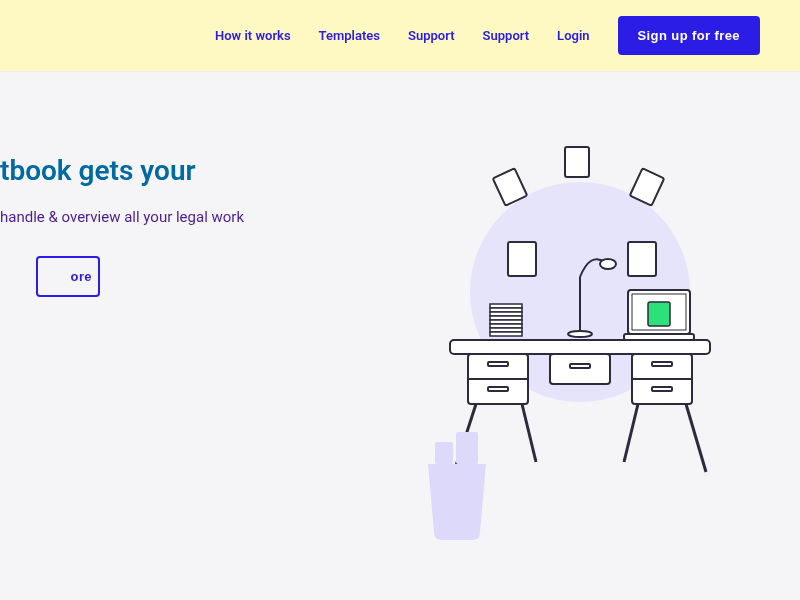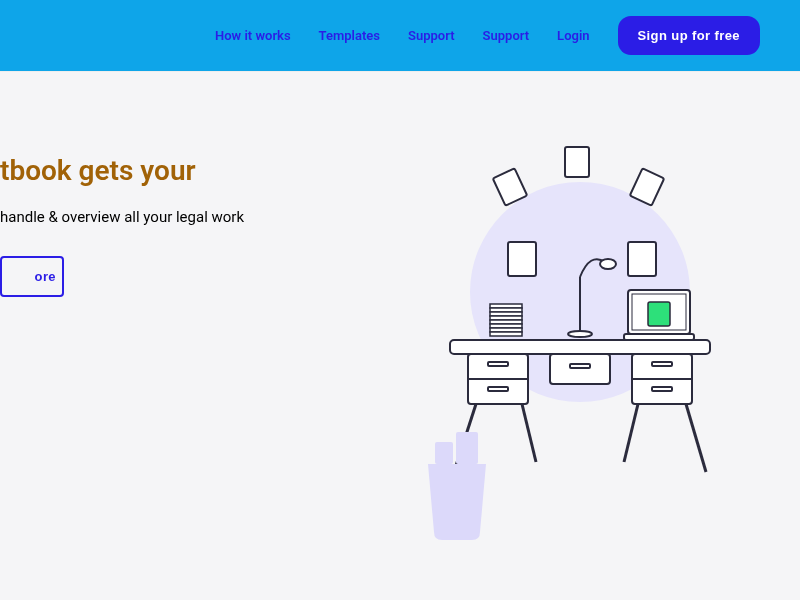--- a/index.html
+++ b/index.html
@@ -1,24 +1,24 @@
 <!DOCTYPE html>
 <html><head>
 <meta charset="utf-8">
 <style>
   * { margin: 0; padding: 0; box-sizing: border-box; }
   body { font-family: -apple-system, BlinkMacSystemFont, "Segoe UI", Roboto, sans-serif; width: 800px; height: 600px; overflow: hidden; background: #f5f5f7; }
-  .header { background: #0ea5e9; display: flex; align-items: center; justify-content: flex-end; padding: 16px 40px; gap: 28px; border-bottom: 1px solid #eee; }
+  .header { background: #fef9c3; display: flex; align-items: center; justify-content: flex-end; padding: 16px 40px; gap: 28px; border-bottom: 1px solid #eee; }
   .nav-link { color: #2b1de6; font-size: 13px; font-weight: 600; cursor: pointer; }
-  .cta-btn { background: #2b1de6; color: #fff; padding: 12px 20px; border-radius: 13px; font-size: 13px; font-weight: 600; letter-spacing: 0.4px; cursor: pointer; border: none; }
+  .cta-btn { background: #2b1de6; color: #fff; padding: 12px 20px; border-radius: 4px; font-size: 13px; font-weight: 600; letter-spacing: 0.4px; cursor: pointer; border: none; }
   .hero { display: flex; padding: 80px 0 0 0; height: calc(100% - 70px); position: relative; }
   .hero-left { width: 45%; padding-left: 0; }
-  .hero-title { font-size: 28px; font-weight: 600; color: #a16207; line-height: 1.35; margin-bottom: 18px; text-align: left; }
-  .hero-sub { font-size: 15px; color: #000000; margin-bottom: 30px; }
-  .learn-btn { border: 2px solid #2b1de6; color: #2b1de6; background: transparent; padding: 11px 6px 11px 0; border-radius: 4px; font-size: 13px; font-weight: 700; cursor: pointer; letter-spacing: 0.4px; width: 64px; text-align: right; }
+  .hero-title { font-size: 28px; font-weight: 600; color: #0369a1; line-height: 1.35; margin-bottom: 18px; text-align: left; }
+  .hero-sub { font-size: 15px; color: #4c1d95; margin-bottom: 30px; }
+  .learn-btn { border: 2px solid #2b1de6; color: #2b1de6; background: transparent; padding: 11px 6px 11px 0; border-radius: 4px; font-size: 13px; font-weight: 700; cursor: pointer; letter-spacing: 0.4px; width: 64px; text-align: right; margin-left: 36px; }
   .hero-right { width: 55%; position: relative; }
   .illus { position: absolute; top: -20px; left: 20px; width: 400px; height: 420px; }
 </style>
 </head>
 <body>
 
 <div class="header">
   <span class="nav-link">How it works</span>
   <span class="nav-link">Templates</span>
   <span class="nav-link">Support</span>

